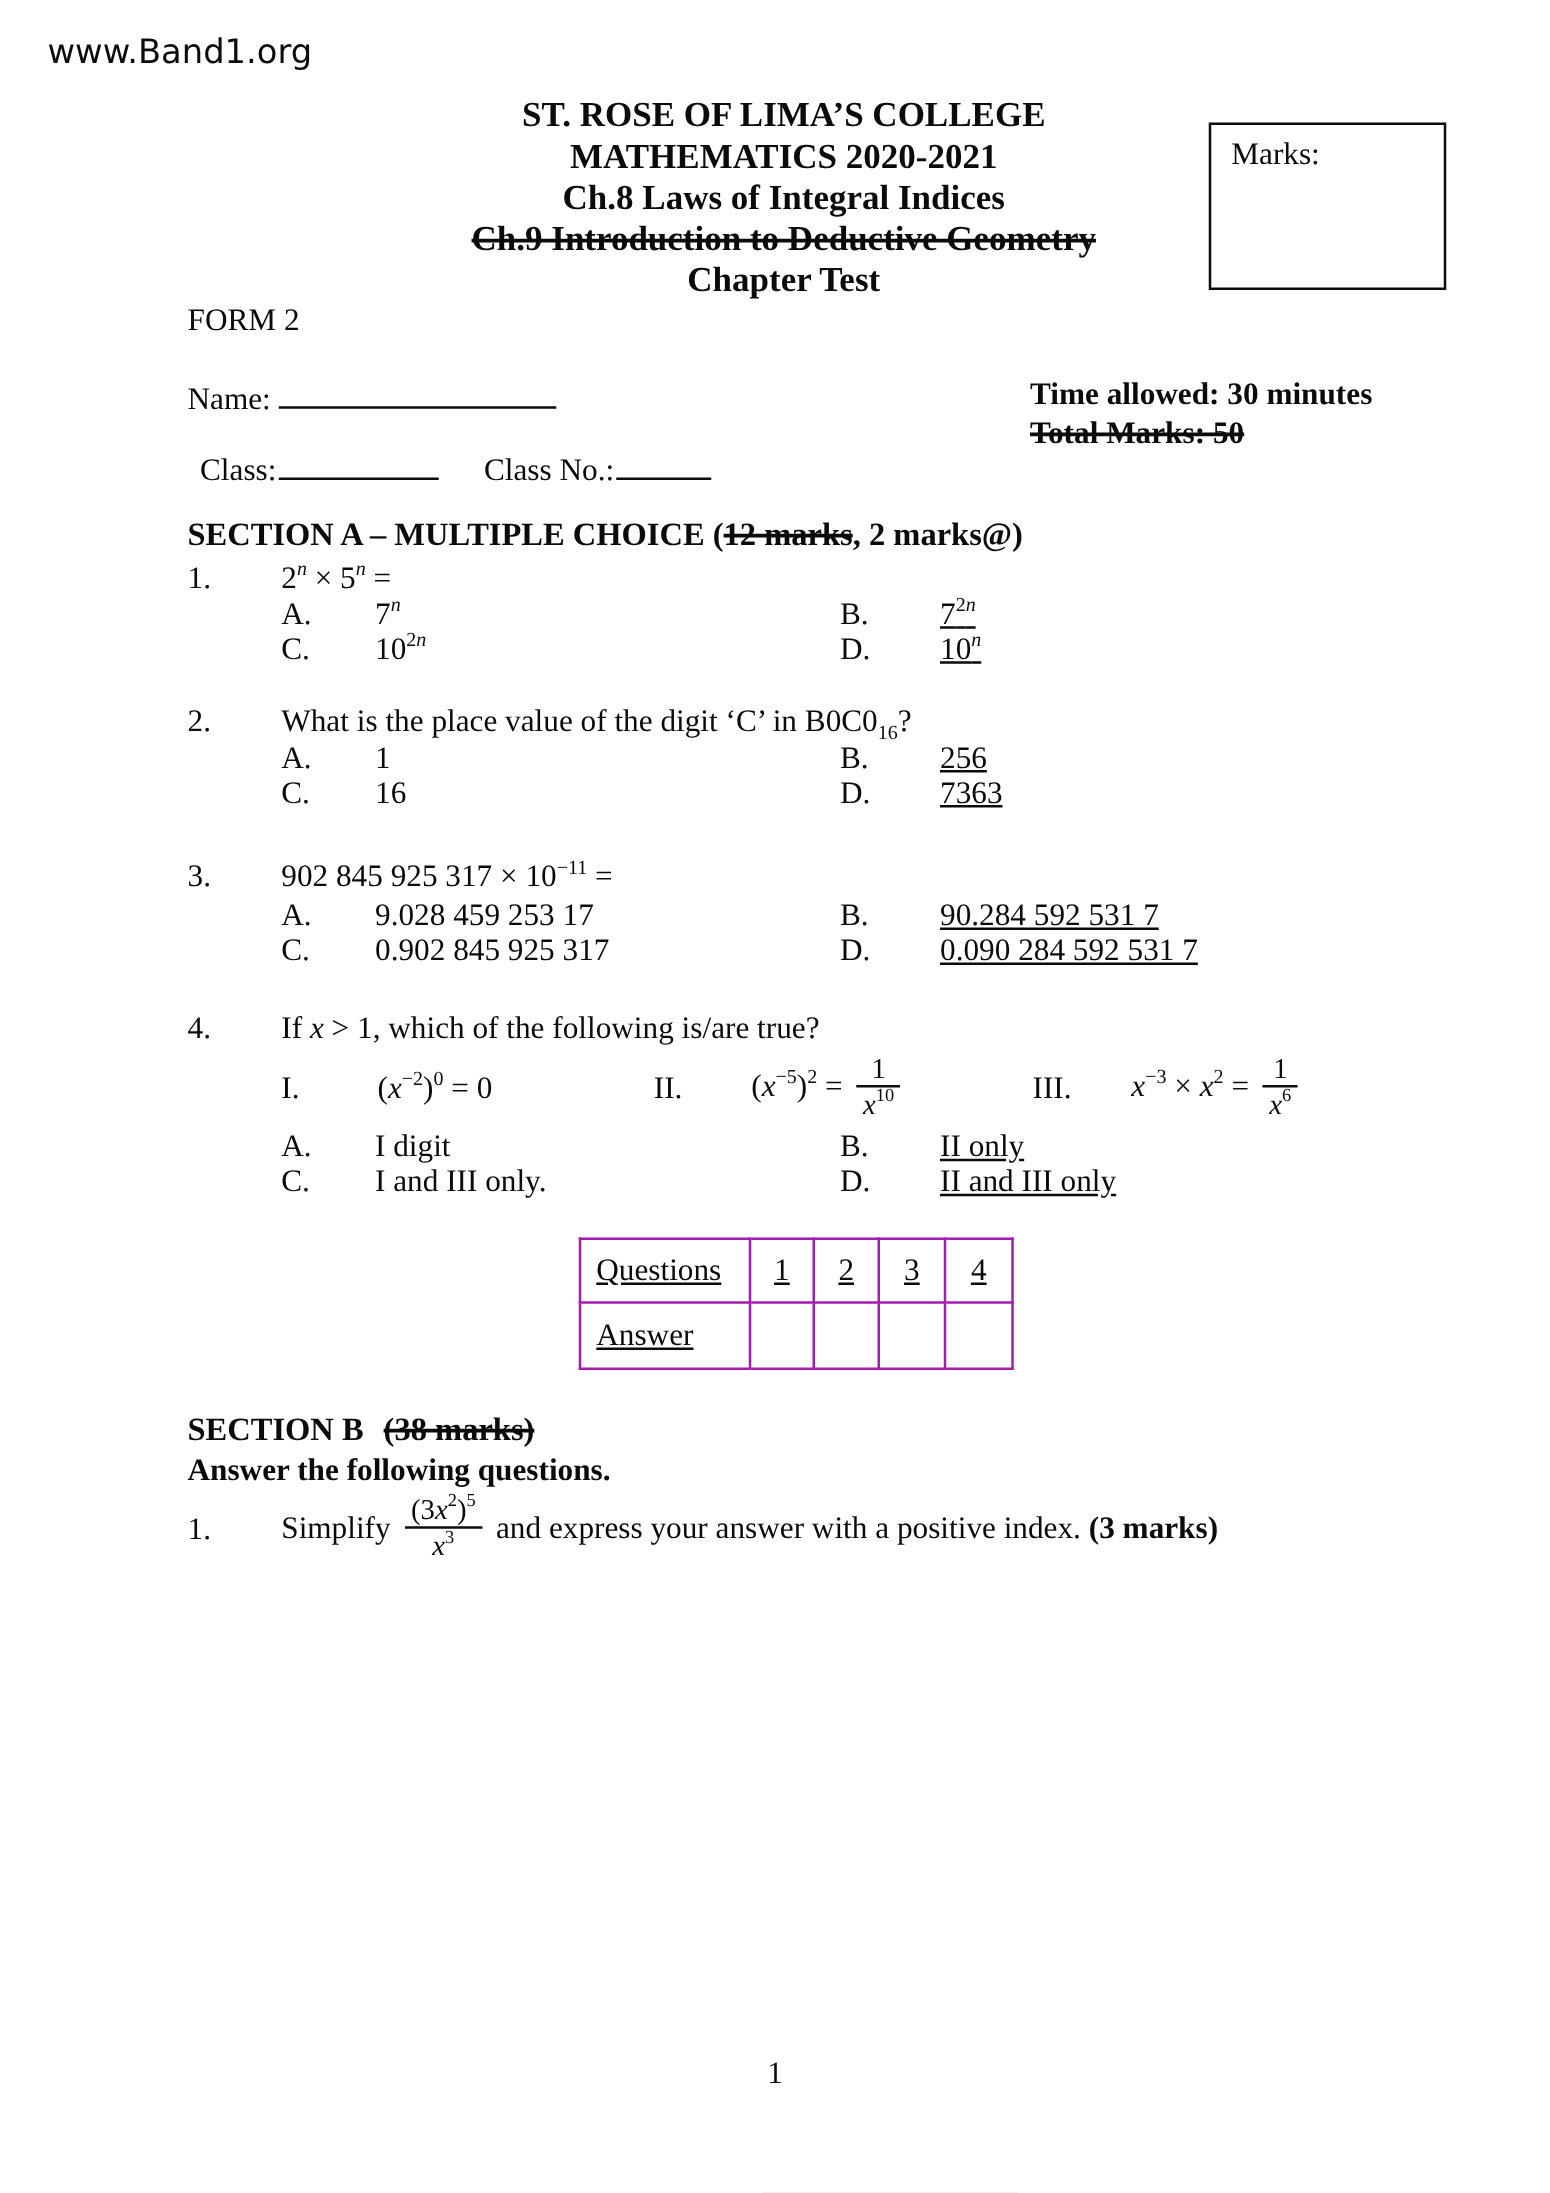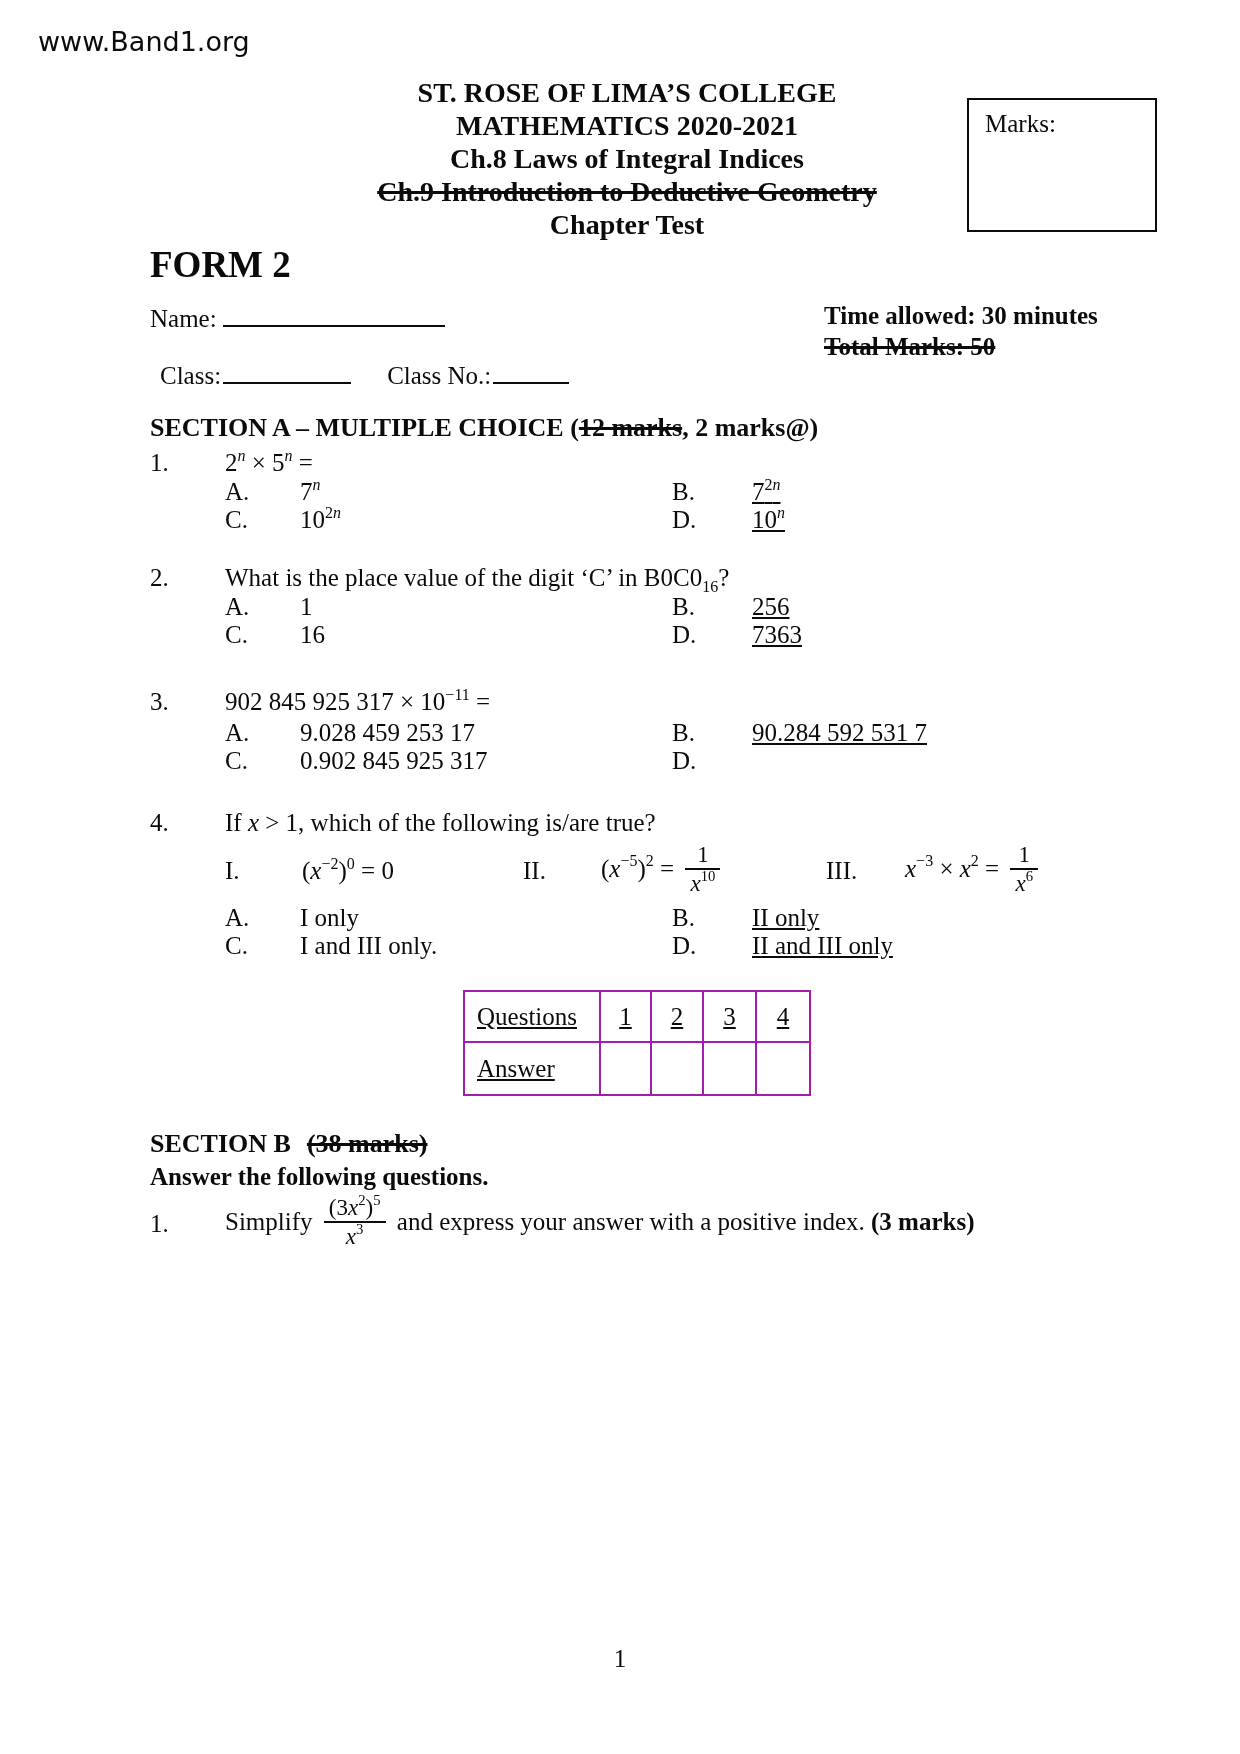--- a/index.html
+++ b/index.html
@@ -20,21 +20,21 @@
   }
   .header{
     position:absolute;left:0;top:76px;width:1254px;text-align:center;
     font-weight:bold;font-size:28px;line-height:33px;
   }
   .marks-box{
     position:absolute;left:967px;top:98px;width:186px;height:130px;
     border:2px solid #0b0b0b;box-sizing:content-box;
   }
   .marks-box span{display:inline-block;margin:10px 0 0 16px;font-size:25px;}
-  .form2{position:absolute;left:150px;top:243px;font-size:37px;font-weight:bold;}
+  .form2{position:absolute;left:150px;top:243px;font-size:25px;font-weight:normal;}
   .fill-line{
     display:inline-block;height:24px;border-bottom:2px solid #0b0b0b;
     vertical-align:baseline;margin-left:6px;
   }
   .row{position:absolute;line-height:30px;}
   .sec-head{position:absolute;left:150px;font-size:26px;font-weight:bold;line-height:27px;}
   .qblock{position:absolute;left:150px;width:960px;}
   .qrow{display:flex;align-items:center;height:30px;}
   .qrow.tall{height:34px;}
   .qnum{width:75px;flex:0 0 75px;}
@@ -158,40 +158,41 @@
       <span class="c1">A.</span>
       <span class="c2">9.028 459 253 17</span>
       <span class="c3">B.</span>
       <span class="c4">90.284 592 531 7</span>
     </div>
     <div class="orow">
       <span class="c0"></span>
       <span class="c1">C.</span>
       <span class="c2">0.902 845 925 317</span>
       <span class="c3">D.</span>
+      <span class="c4">0.090 284 592 531 7</span>
     </div>
   </div>
 
   <div class="qblock" style="top:808px;">
     <div class="qrow">
       <span class="qnum">4.</span>
       <span><span>If </span><span class="it">x</span><span> &gt; 1, which of the following is/are true?</span></span>
     </div>
     <div class="items">
       <span class="i-lab1">I.</span>
       <span class="i-f1"><span>(</span><span class="it">x</span><sup>−2</sup><span>)</span><sup>0</sup><span> = 0</span></span>
       <span class="i-lab2">II.</span>
       <span class="i-f2"><span>(</span><span class="it">x</span><sup>−5</sup><span>)</span><sup>2</sup><span> = </span><span class="frac"><span class="fnum"><span>1</span></span><span class="fden"><span class="it">x</span><sup>10</sup></span></span></span>
       <span class="i-lab3">III.</span>
       <span class="i-f3"><span class="it">x</span><sup>−3</sup><span> × </span><span class="it">x</span><sup>2</sup><span> = </span><span class="frac"><span class="fnum"><span>1</span></span><span class="fden"><span class="it">x</span><sup>6</sup></span></span></span>
     </div>
     <div class="orow">
       <span class="c0"></span>
       <span class="c1">A.</span>
-      <span class="c2">I only</span>
+      <span class="c2">I digit</span>
       <span class="c3">B.</span>
       <span class="c4">II only</span>
     </div>
     <div class="orow">
       <span class="c0"></span>
       <span class="c1">C.</span>
       <span class="c2">I and III only.</span>
       <span class="c3">D.</span>
       <span class="c4">II and III only</span>
     </div>

